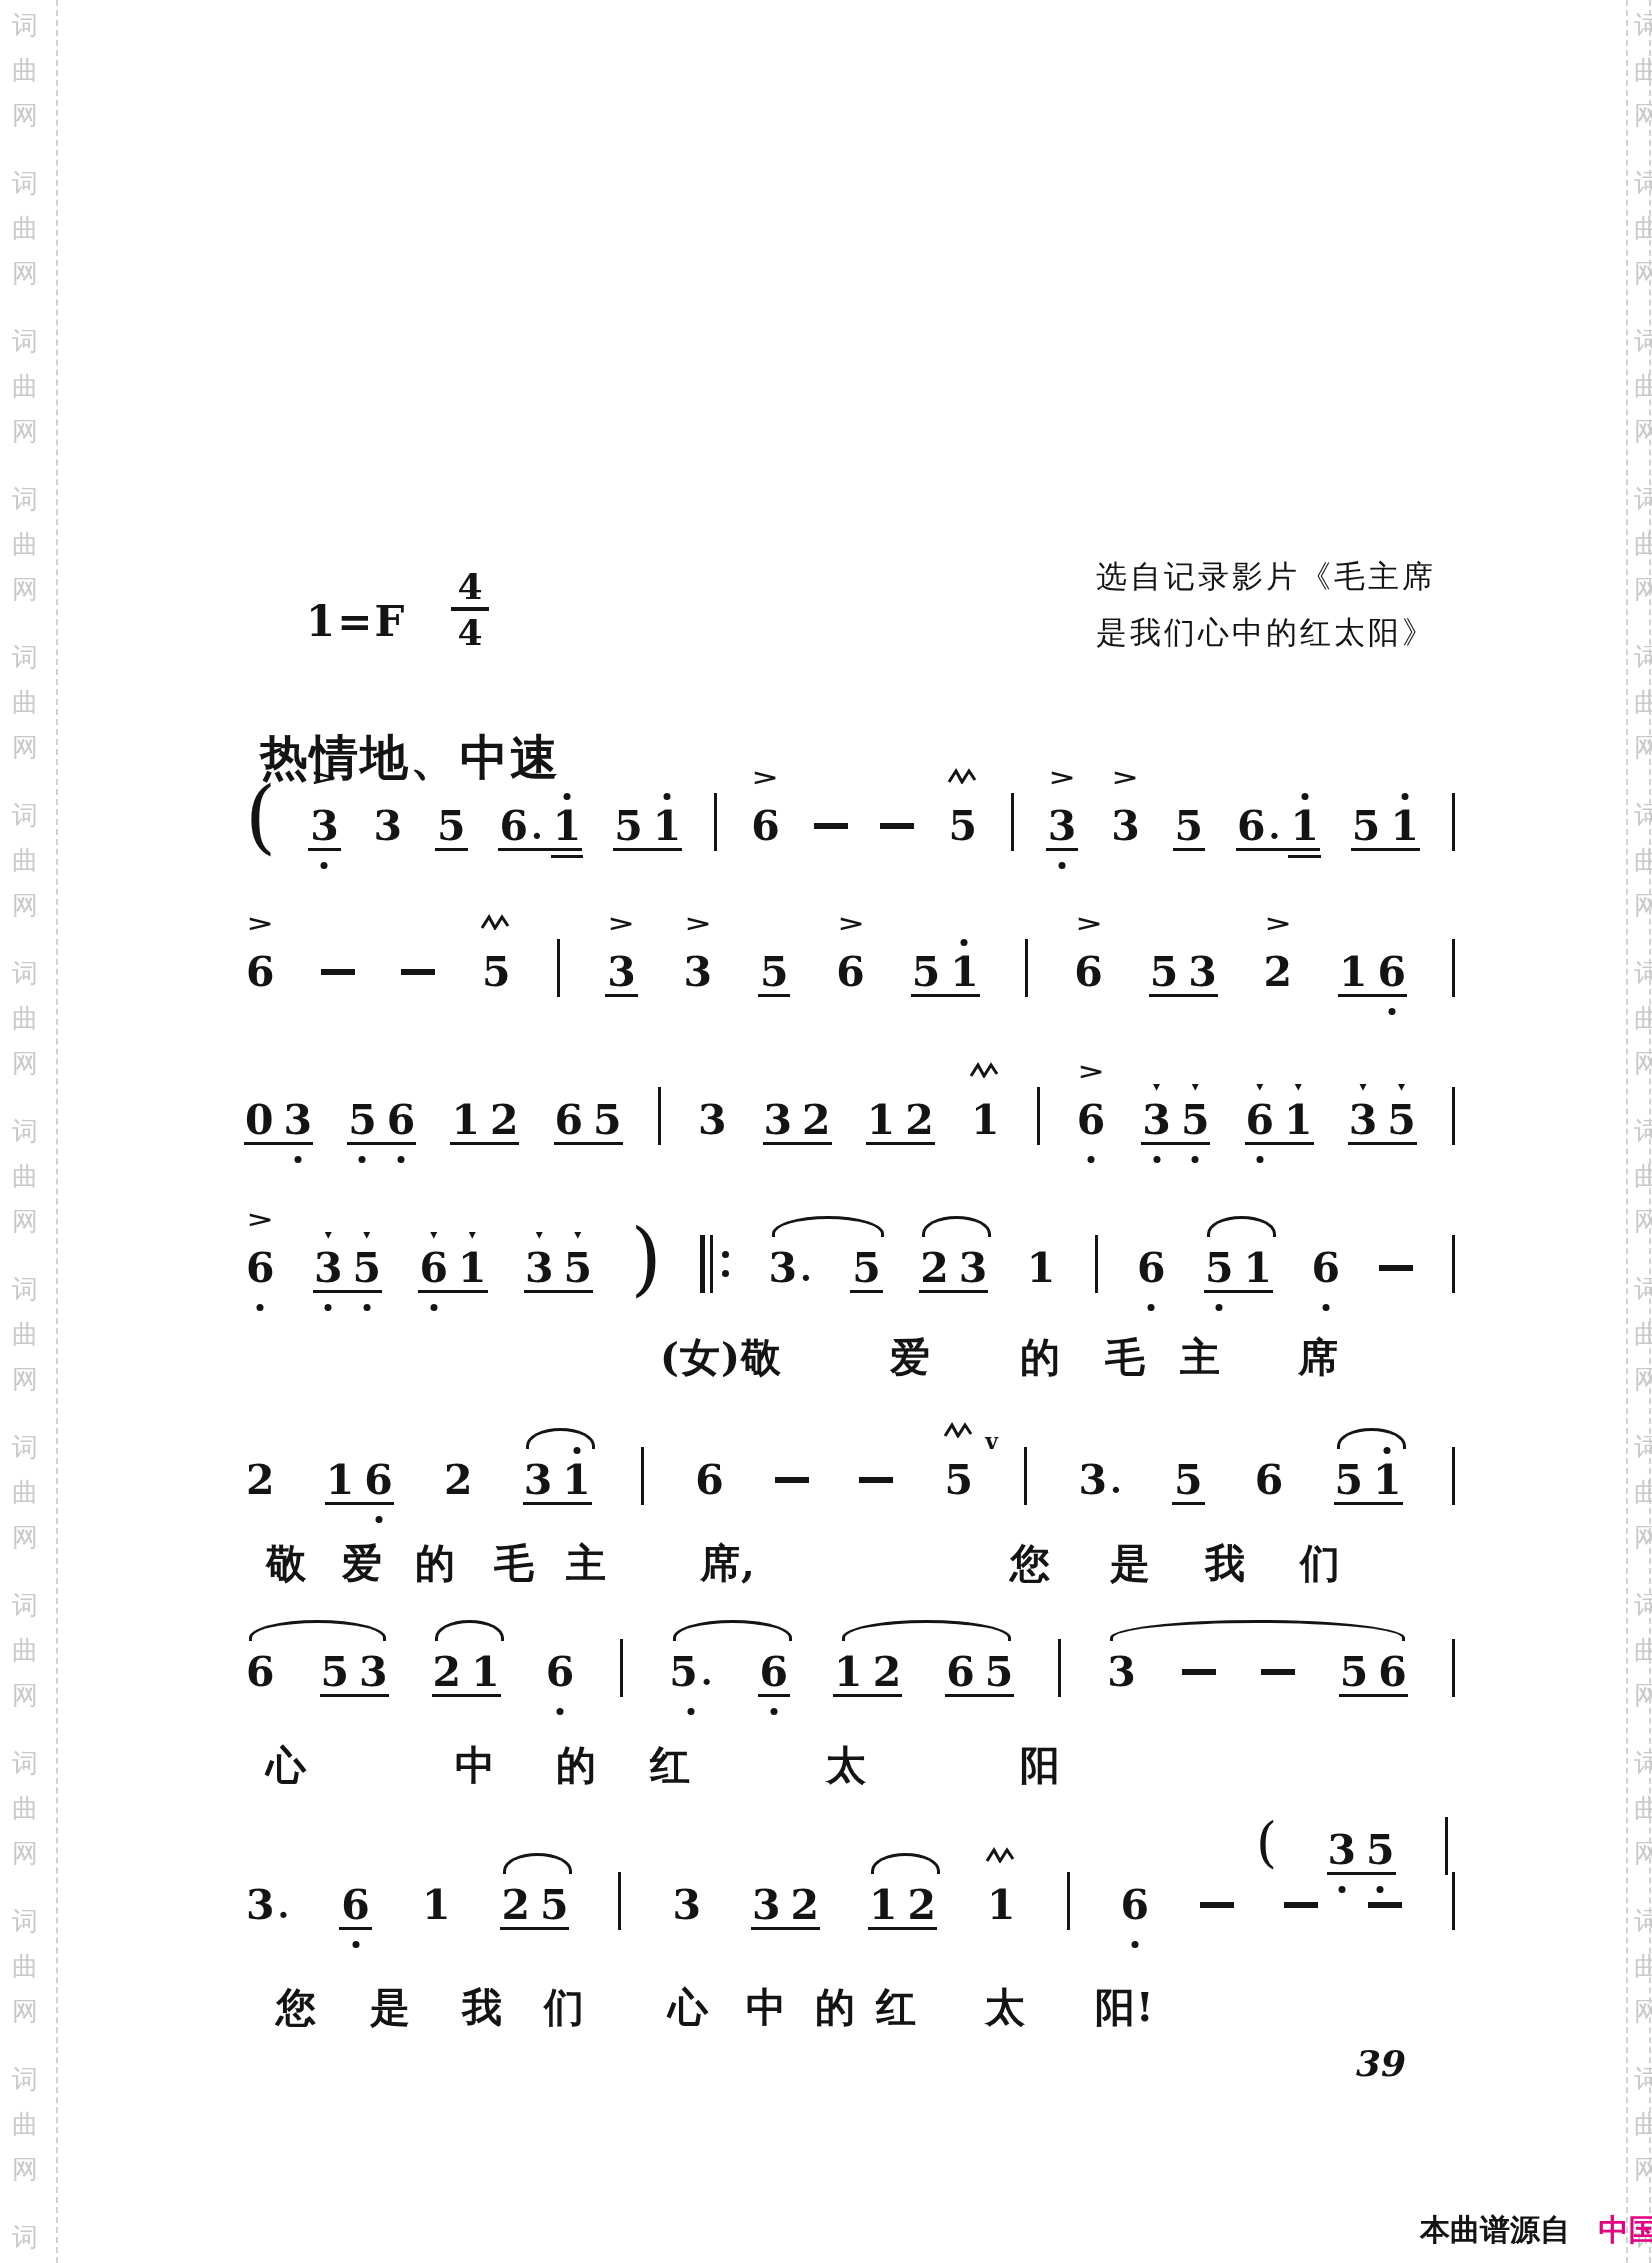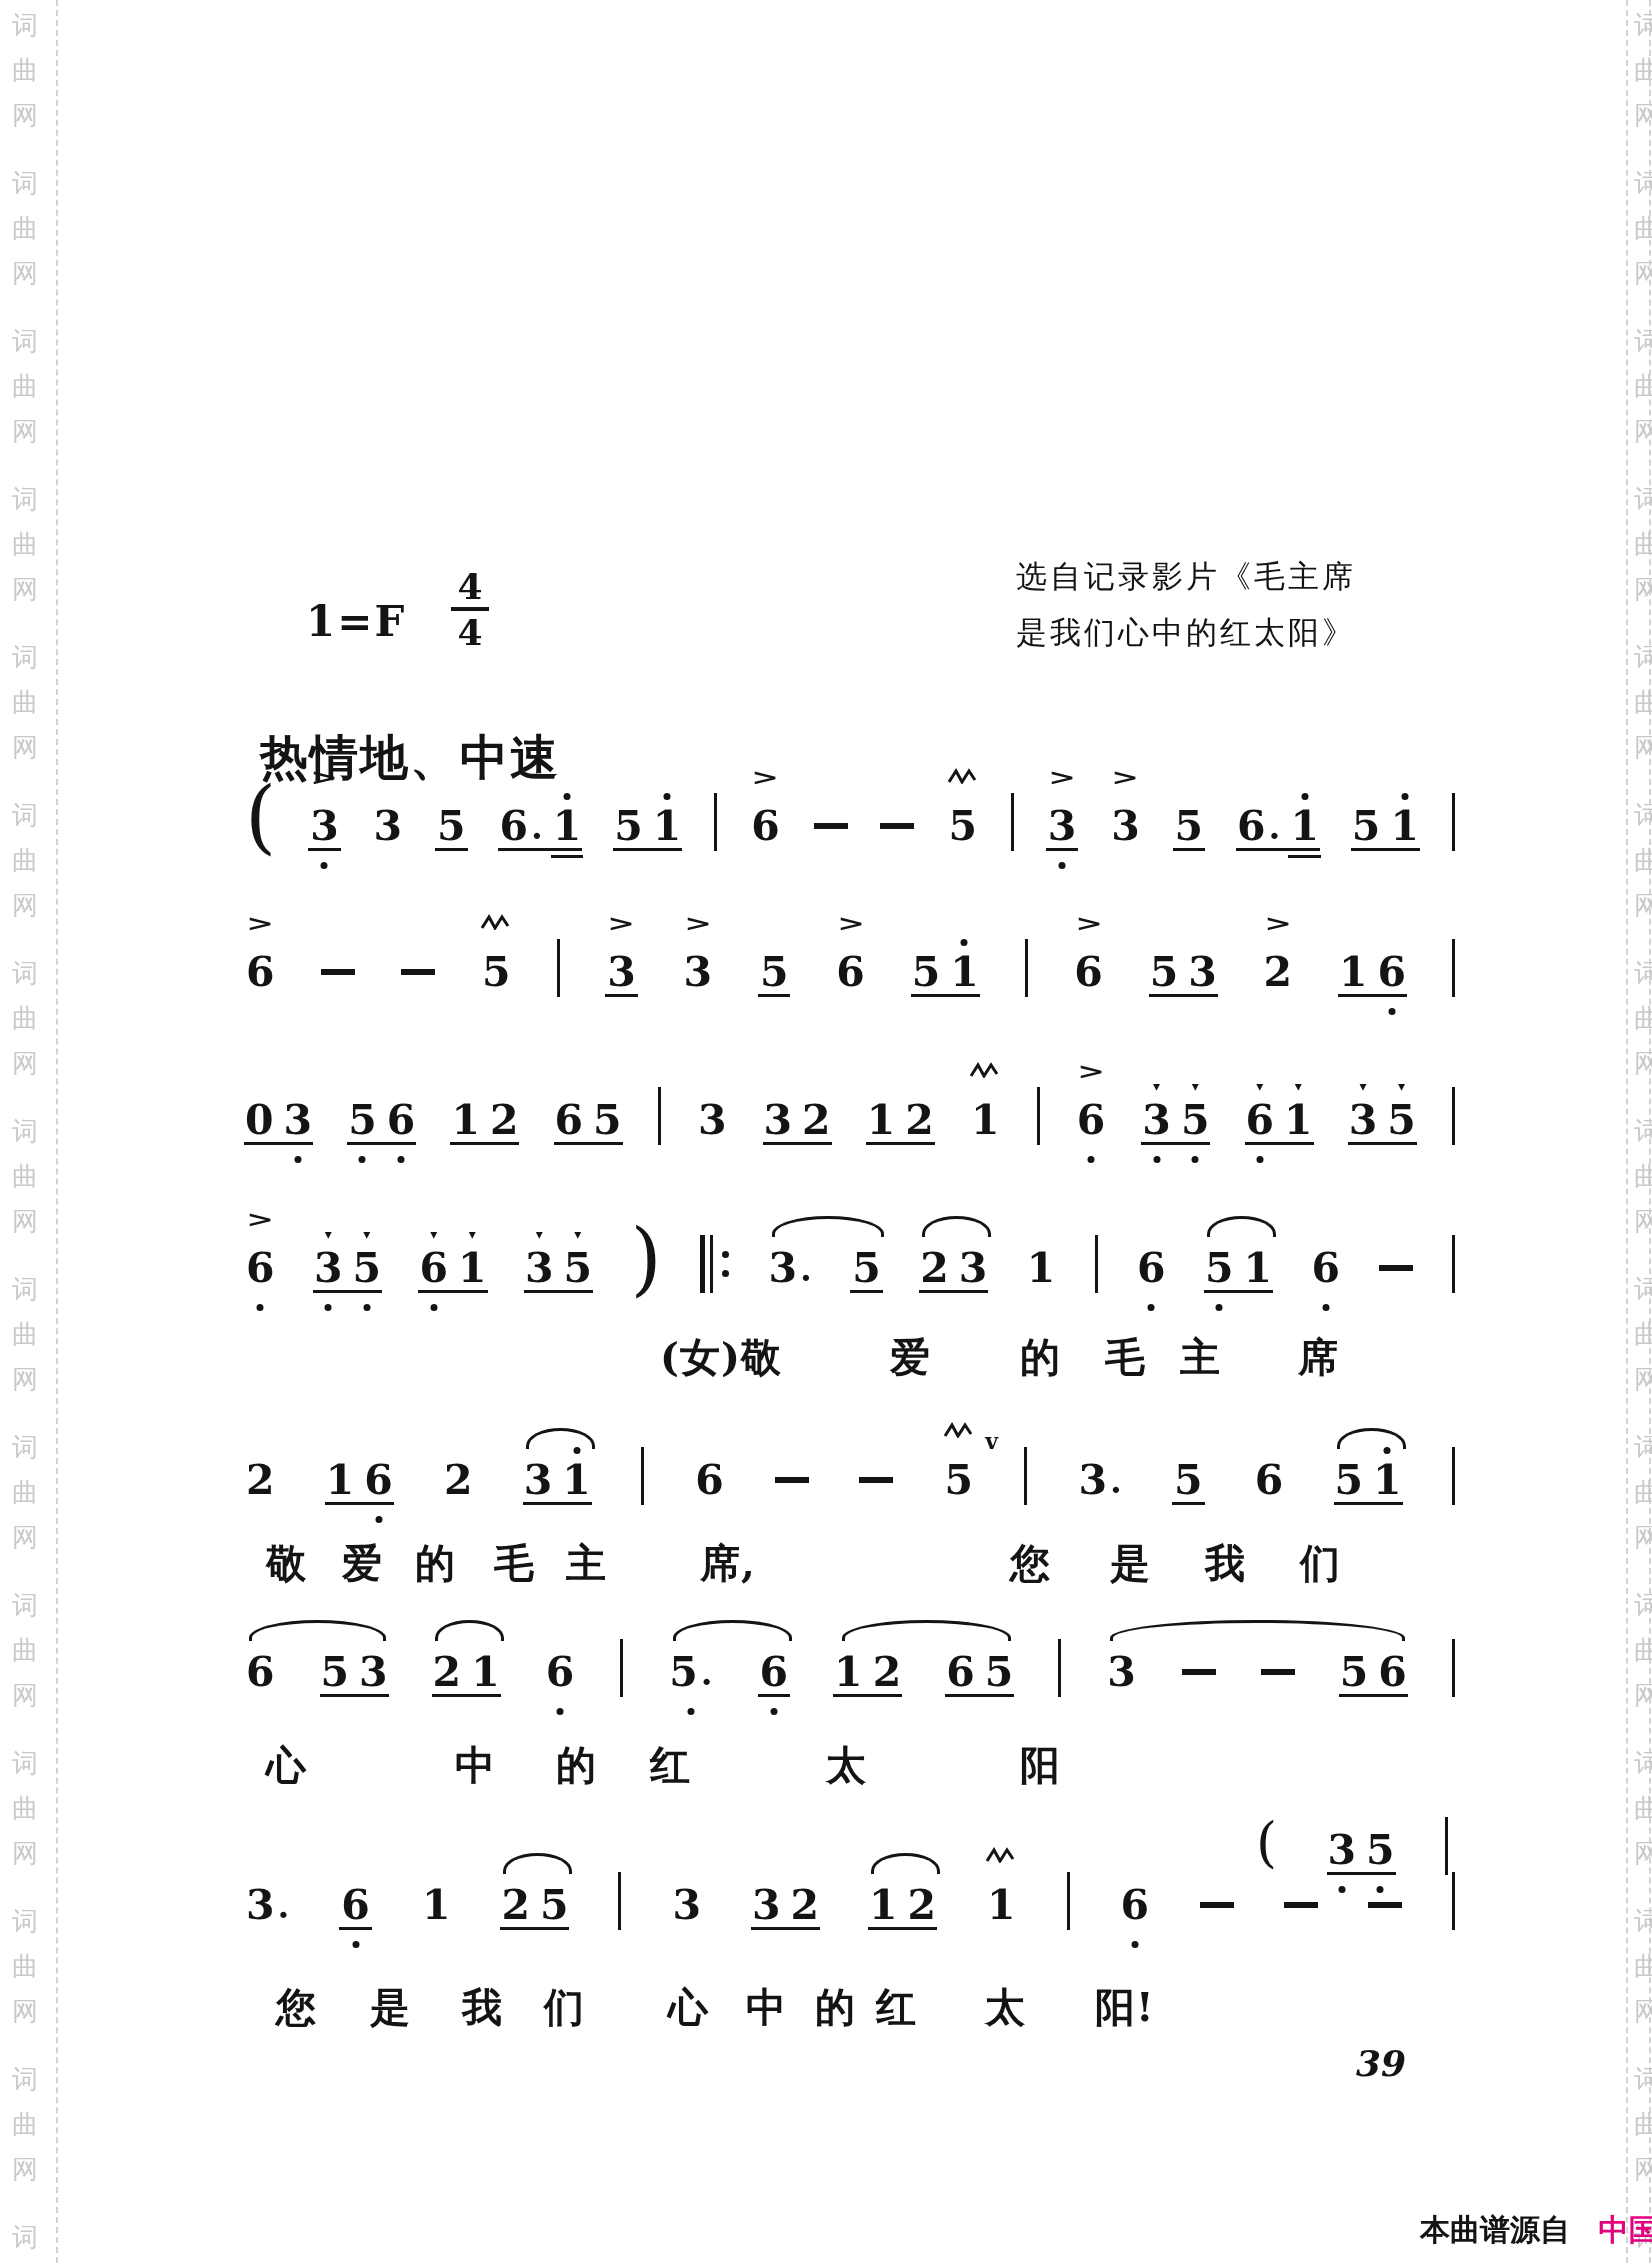--- a/index.html
+++ b/index.html
@@ -7,21 +7,21 @@
         font-family:"DejaVu Serif",serif;color:#141414;}
   .vdash{position:absolute;top:0;bottom:0;width:0;border-left:2px dashed #d2d2d2;}
   .wmchar{position:absolute;font-size:26px;color:#c9c9c9;font-family:"DejaVu Sans",sans-serif;}
   .title{position:absolute;left:0;right:0;top:428px;text-align:center;font-size:62px;
          font-weight:700;letter-spacing:6px;}
   .keysig{position:absolute;left:306px;top:597px;font-size:42px;font-weight:700;letter-spacing:2px;}
   .timesig{position:absolute;left:449px;top:566px;width:42px;text-align:center;
            font-weight:700;font-size:36px;line-height:40px;}
   .timesig .tsbar{height:4px;background:#141414;margin:1px 2px;}
   .attrib{position:absolute;left:1016px;top:548px;width:420px;font-size:31px;line-height:56px;
-          letter-spacing:3px;font-weight:500;}
+          letter-spacing:3px;font-weight:500;text-align:right;}
   .tempo{position:absolute;left:260px;top:726px;font-size:48px;font-weight:700;letter-spacing:2px;}
   .musicline{position:absolute;left:245px;width:1210px;height:112px;display:flex;
              justify-content:space-between;align-items:flex-start;}
   .tok{position:relative;}
   .dgw{position:relative;display:inline-block;padding:40px 1px 30px;}
   .grp{display:inline-flex;gap:10px;position:relative;}
   .grp .dgw{padding-left:0;padding-right:0;}
   .dgrow{display:inline-flex;align-items:flex-end;}
   .dg{font-family:"DejaVu Serif",serif;font-weight:700;font-size:41px;line-height:40px;}
   .dd{font-weight:700;font-size:34px;line-height:38px;margin-left:3px;}

